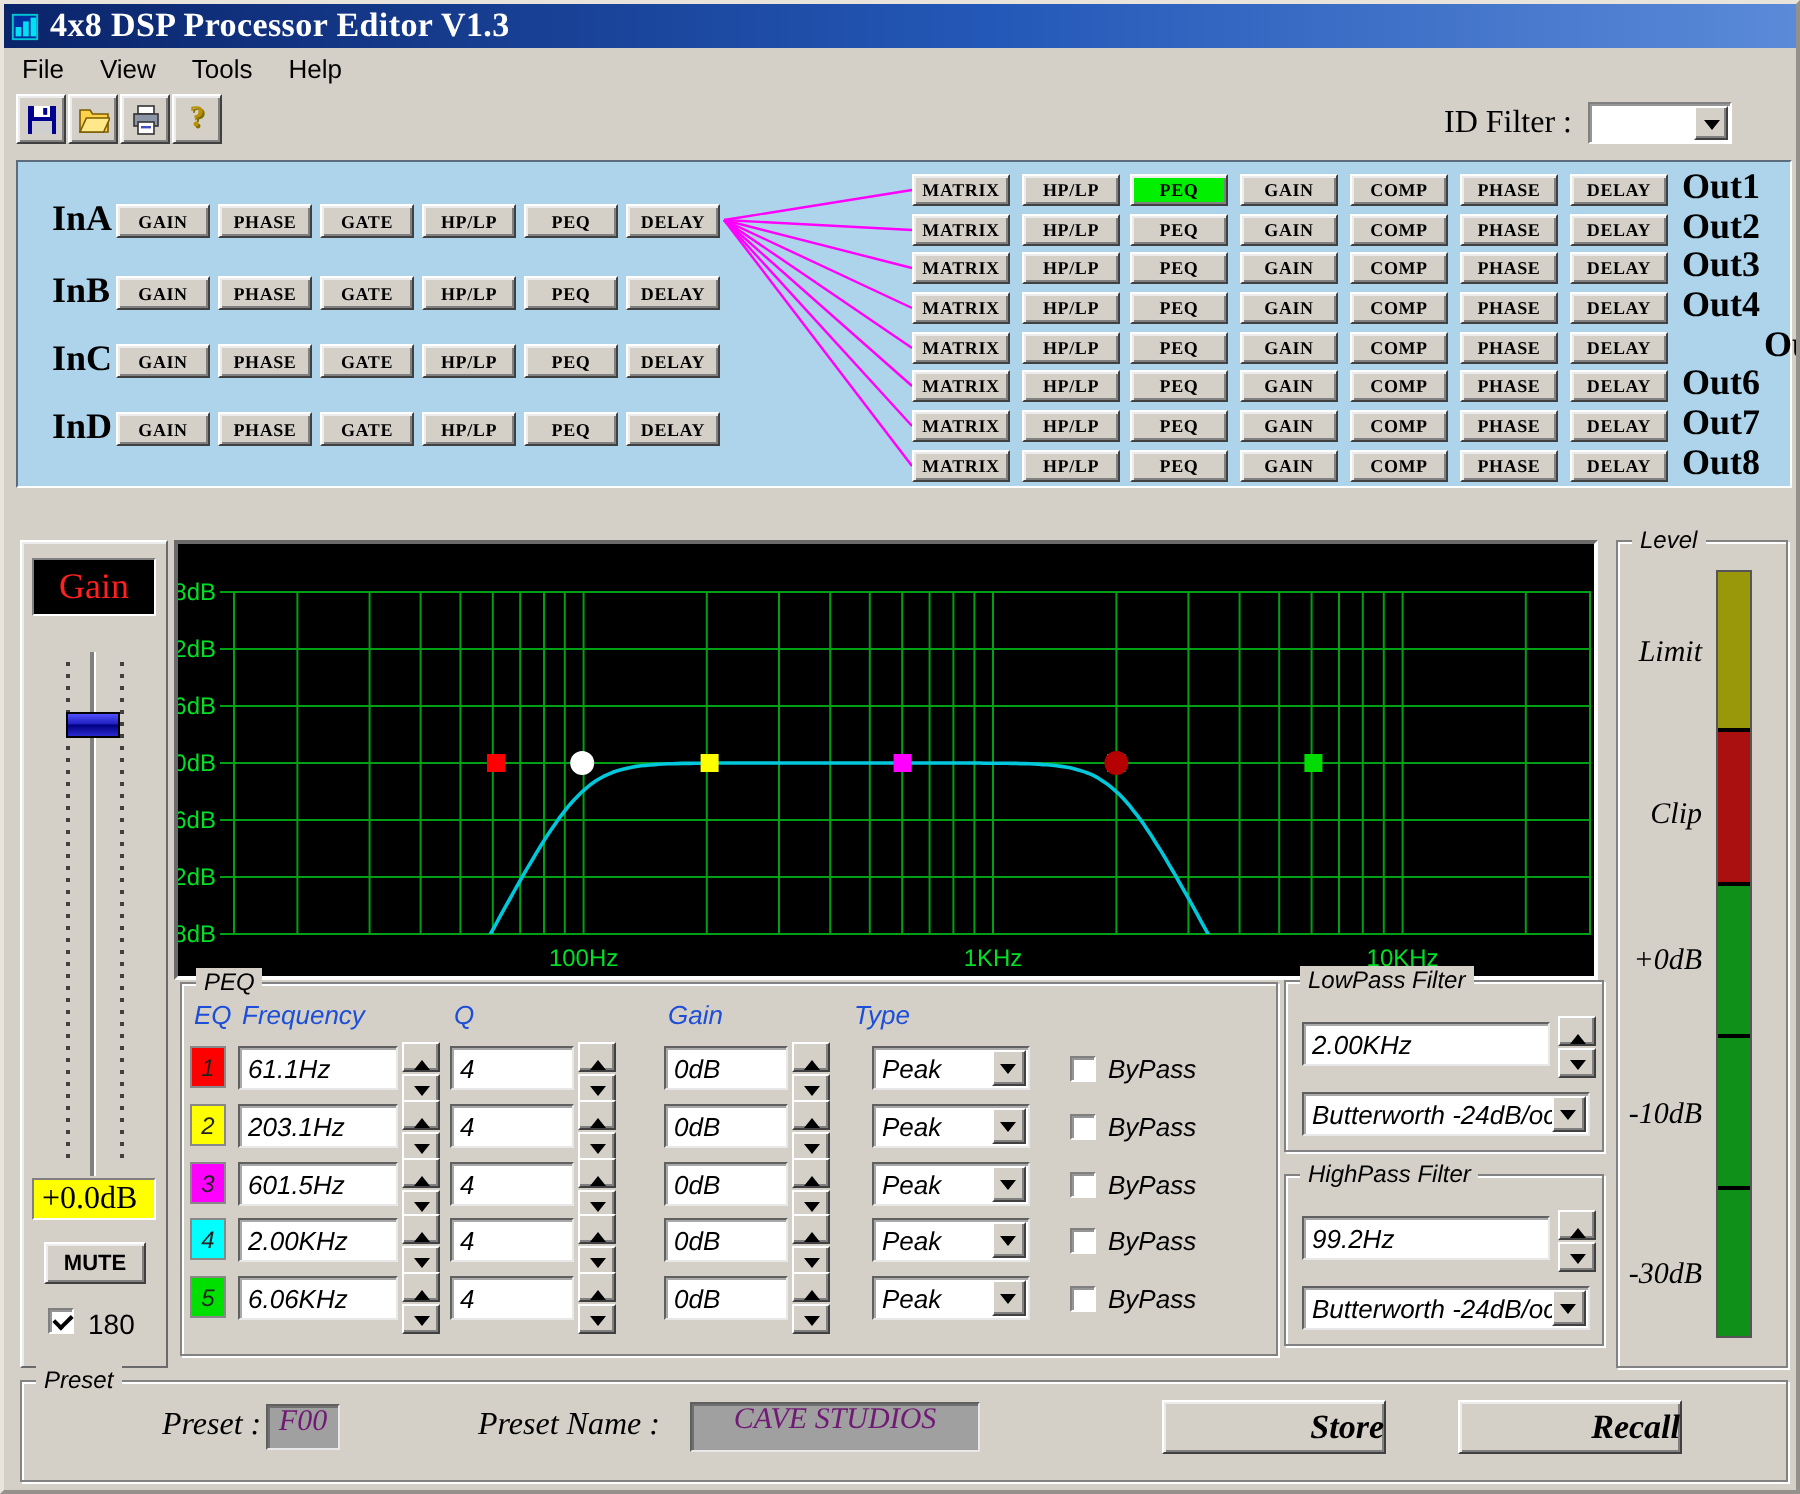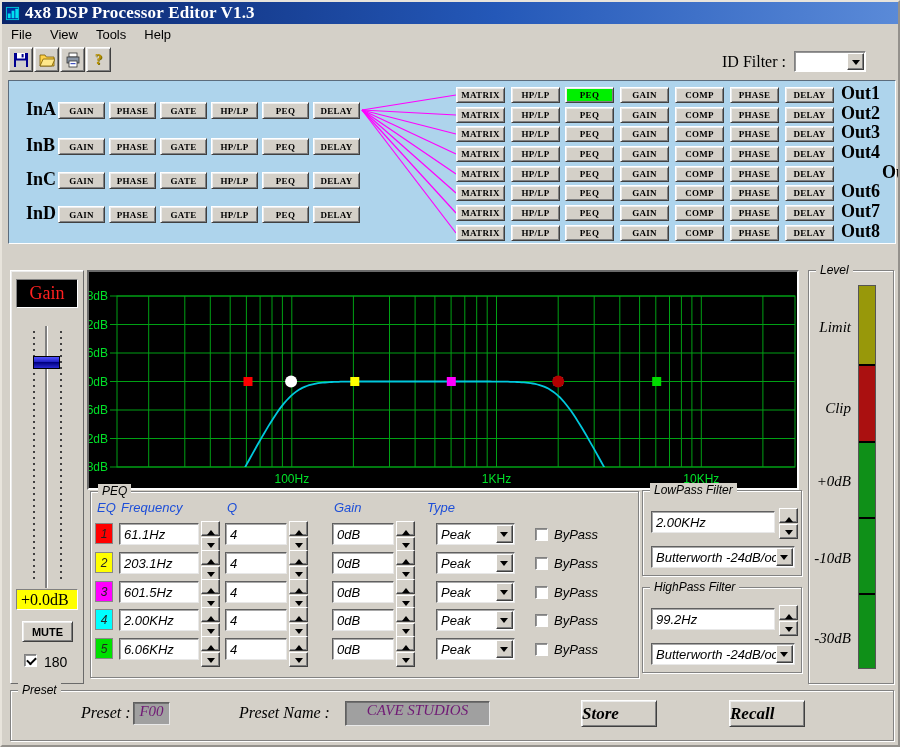--- a/index.html
+++ b/index.html
@@ -110,24 +110,24 @@
   .seg{width:100%;}
   .meter-label{position:absolute;right:42px;transform:translateY(-50%);
     font-family:"Liberation Serif","DejaVu Serif",serif;font-size:15px;color:#000;white-space:nowrap;}
 
   
   #preset-group{left:8px;top:688px;width:884px;height:51px;}
   .preset-text{position:absolute;font-family:"Liberation Serif","DejaVu Serif",serif;font-size:16px;color:#000;}
   .gray-box{position:absolute;background:#a0a0a0;border:1px solid;border-color:#606060 #e8e8e8 #e8e8e8 #606060;
     box-shadow:inset 1px 1px 0 rgba(64,64,64,.5);display:flex;align-items:flex-start;justify-content:center;
     font-family:"Liberation Serif","DejaVu Serif",serif;font-size:15px;color:#701a75;}
-  .big-btn{position:absolute;width:76px;height:27px;background:#d4d0c8;
+  .big-btn{position:absolute;width:112px;height:27px;background:#d4d0c8;
     border:1px solid;border-color:#fff #404040 #404040 #fff;
     box-shadow:inset 1px 1px 0 #ececec,inset -1px -1px 0 #808080;
-    display:flex;align-items:center;justify-content:flex-start;
+    display:flex;align-items:center;justify-content:flex-end;
     font-family:"Liberation Serif","DejaVu Serif",serif;font-weight:bold;font-size:17px;}
 </style>
 </head>
 <body>
 
 <div id="app">
 
   <div class="titlebar">
     <span style="display:inline-flex;">
       <svg width="15" height="15" viewBox="0 0 16 16">

